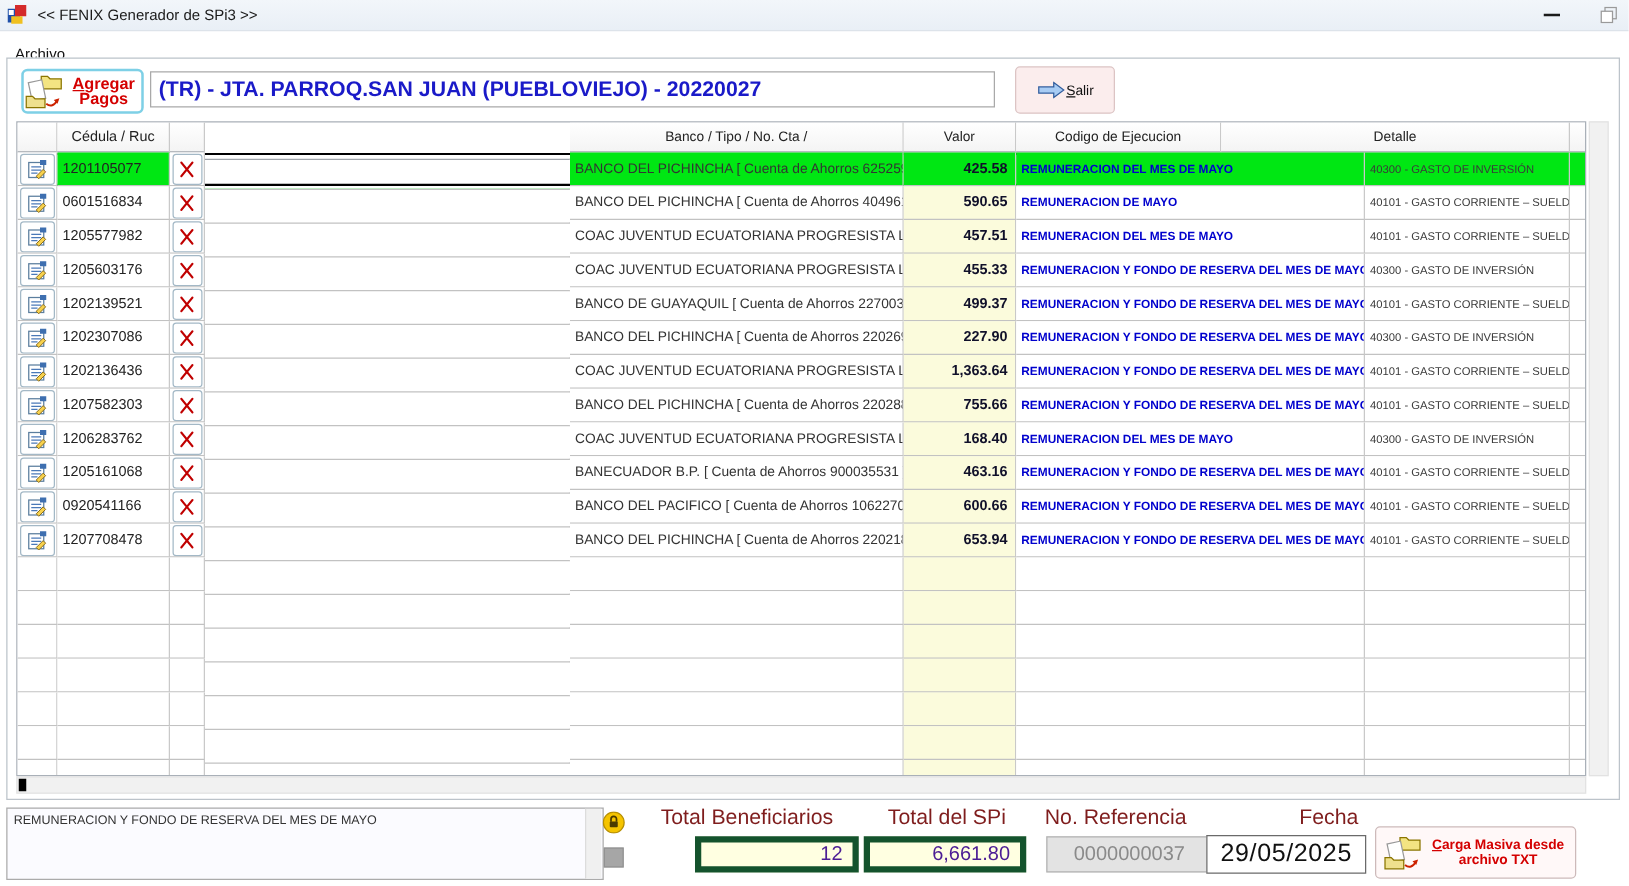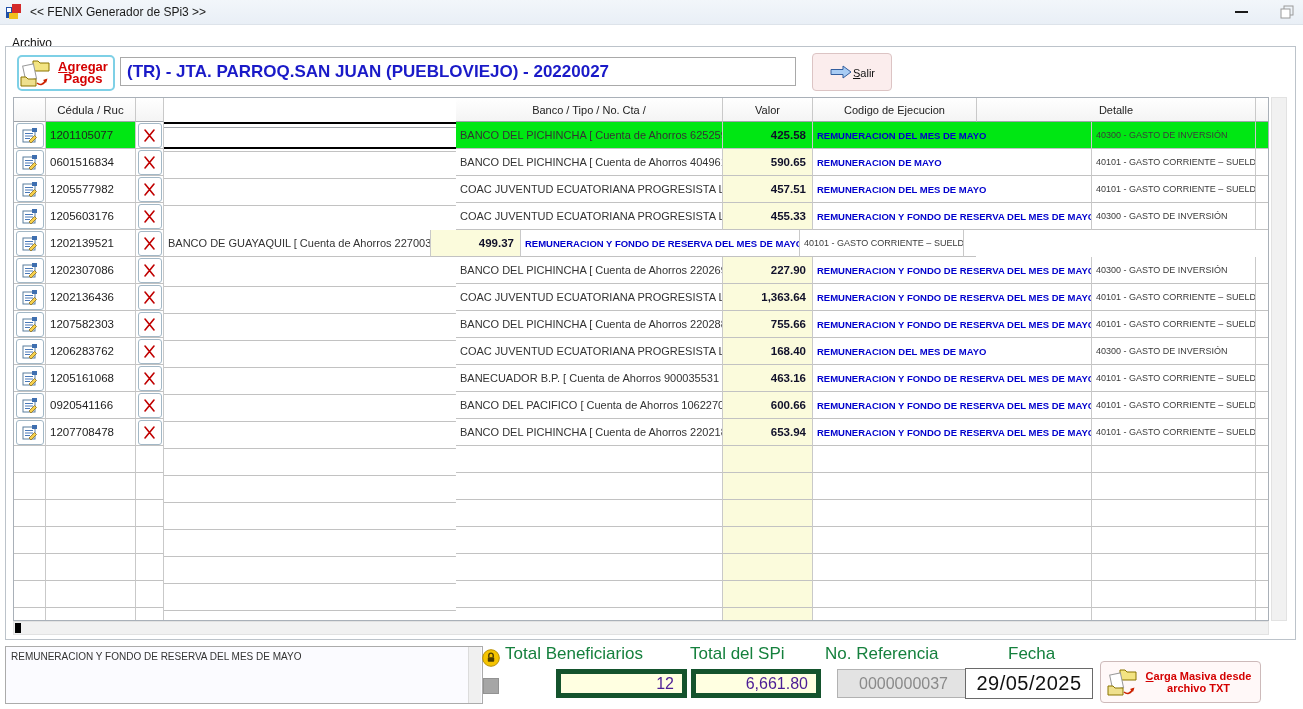--- a/index.html
+++ b/index.html
@@ -64,21 +64,21 @@
   
   .vscroll{position:absolute;left:1271px;top:97px;width:16px;height:524px;background:#F1F1F1;border:1px solid #E2E2E2;box-sizing:border-box;}
   .hscroll{position:absolute;left:13px;top:621px;width:1256px;height:14px;background:#F1F1F1;border:1px solid #E2E2E2;box-sizing:border-box;}
   .hthumb{position:absolute;left:1px;top:1px;width:6px;height:10px;background:#000;}
   
   .detail-box{position:absolute;left:5px;top:646px;width:478px;height:58px;background:#FBFBFF;
     border:1px solid #ABABAB;box-sizing:border-box;font-size:10px;color:#333;padding:4px 18px 4px 5px;overflow:hidden;}
   .detail-vscroll{position:absolute;left:468px;top:647px;width:13px;height:56px;background:#F0F0F0;border-left:1px solid #DCDCDC;box-sizing:border-box;}
   .lock{position:absolute;left:482px;top:649px;}
   .gray-square{position:absolute;left:483px;top:678px;width:16px;height:16px;background:#A6A6A6;border:1px solid #929292;box-sizing:border-box;}
-  .flabel{position:absolute;top:644px;font-size:17px;color:#15803d;white-space:nowrap;}
+  .flabel{position:absolute;top:644px;font-size:17px;color:#7f1d1d;text-align:center;white-space:nowrap;}
   .lab-benef{left:505px;width:185px;}
   .lab-spi{left:690px;width:135px;}
   .lab-ref{left:825px;width:135px;}
   .lab-fecha{left:1008px;width:110px;}
   .ffield{position:absolute;top:669px;height:29px;box-sizing:border-box;display:flex;align-items:center;font-size:16px;}
   .f-yellow{background:#FFFFE1;border:5px solid #14532d;color:#4c1d95;justify-content:flex-end;padding-right:8px;}
   .f-benef{left:556px;width:131px;}
   .f-spi{left:691px;width:130px;}
   .f-ref{left:837px;width:133px;background:#E3E3E3;border:1px solid #B2B2B2;color:#8A8A8A;justify-content:center;}
   .f-fecha{left:965px;top:668px;width:128px;height:31px;background:#fff;border:1px solid #6A6A6A;
@@ -280,20 +280,21 @@
       </div>
     </div>
     <div class="gcell c-ced">1202139521</div>
     <div class="gcell c-del">
       <div class="cell-btn">
         <svg width="15" height="15" viewBox="0 0 15 15">
           <path d="M3 2 L12 13 M12 2 L3 13" stroke="#C00000" stroke-width="1.6" stroke-linecap="round" fill="none"></path>
         </svg>
       </div>
     </div>
+    <div class="gcell c-nom">CEVALLOS LIWINSGTON   ( Empleado )</div>
     <div class="gcell c-ban">BANCO DE GUAYAQUIL [ Cuenta de Ahorros 22700329 ]</div>
     <div class="gcell c-val">499.37</div>
     <div class="gcell c-det">REMUNERACION Y FONDO DE RESERVA DEL MES DE MAYO</div>
     <div class="gcell c-cod">40101 - GASTO CORRIENTE – SUELDOS</div>
     <div class="gcell c-ext"></div>
   </div>
       <div class="grow">
     <div class="gcell c-edit">
       <div class="cell-btn">
         <svg width="18" height="17" viewBox="0 0 18 17">

